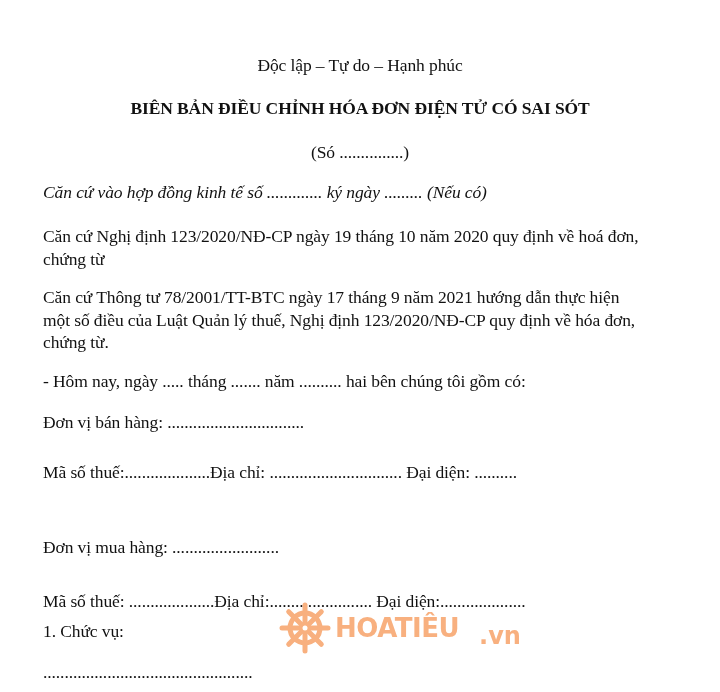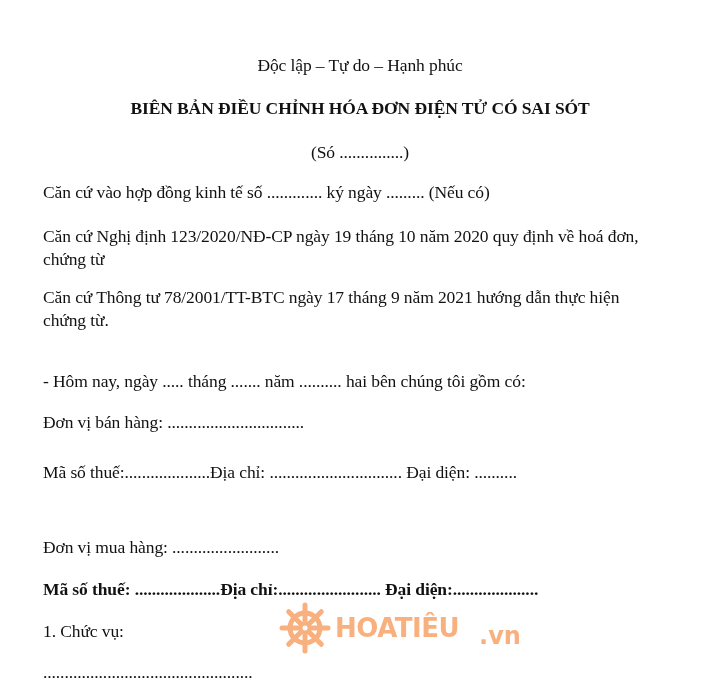--- a/index.html
+++ b/index.html
@@ -83,44 +83,45 @@
 
 <div class="page">
 
 
   <div class="line center" style="top:54px;">Độc lập – Tự do – Hạnh phúc</div>
 
   <div class="line center bold" style="top:97px;">BIÊN BẢN ĐIỀU CHỈNH HÓA ĐƠN ĐIỆN TỬ CÓ SAI SÓT</div>
 
   <div class="line center" style="top:141px;">(Só ...............)</div>
 
-  <div class="para" style="top:181px;">
+  <div class="para" style="top:181px;font-style:italic;">
     <div>Căn cứ vào hợp đồng kinh tế số ............. ký ngày ......... (Nếu có)</div>
   </div>
 
   <div class="para" style="top:225px;">
     <div>Căn cứ Nghị định 123/2020/NĐ-CP ngày 19 tháng 10 năm 2020 quy định về hoá đơn,</div>
     <div>chứng từ</div>
   </div>
 
   <div class="para" style="top:286px;">
     <div>Căn cứ Thông tư 78/2001/TT-BTC ngày 17 tháng 9 năm 2021 hướng dẫn thực hiện</div>
+    <div>một số điều của Luật Quản lý thuế, Nghị định 123/2020/NĐ-CP quy định về hóa đơn,</div>
     <div>chứng từ.</div>
   </div>
 
   <div class="line left" style="top:370px;">- Hôm nay, ngày ..... tháng ....... năm .......... hai bên chúng tôi gồm có:</div>
 
   <div class="line left" style="top:411px;">Đơn vị bán hàng: ................................</div>
 
   <div class="line left" style="top:453px;margin-top:8px;">Mã số thuế:....................Địa chỉ: ............................... Đại diện: ..........</div>
 
 
   <div class="line left" style="top:536px;">Đơn vị mua hàng: .........................</div>
 
-  <div class="line left" style="top:578px;font-weight:bold;">Mã số thuế: ....................Địa chỉ:........................ Đại diện:....................</div>
+  <div class="line left" style="top:590px;">Mã số thuế: ....................Địa chỉ:........................ Đại diện:....................</div>
 
   <div class="line left" style="top:620px;">1. Chức vụ:</div>
 
   <div class="line left" style="top:661px;">.................................................</div>
 
   <div class="watermark">
     <svg viewBox="0 0 52 52">
       <g fill="none" stroke="#f8b07f" stroke-width="5" stroke-linecap="round">
         <circle cx="26" cy="26" r="15"></circle>
         <line x1="26" y1="3" x2="26" y2="49"></line>

